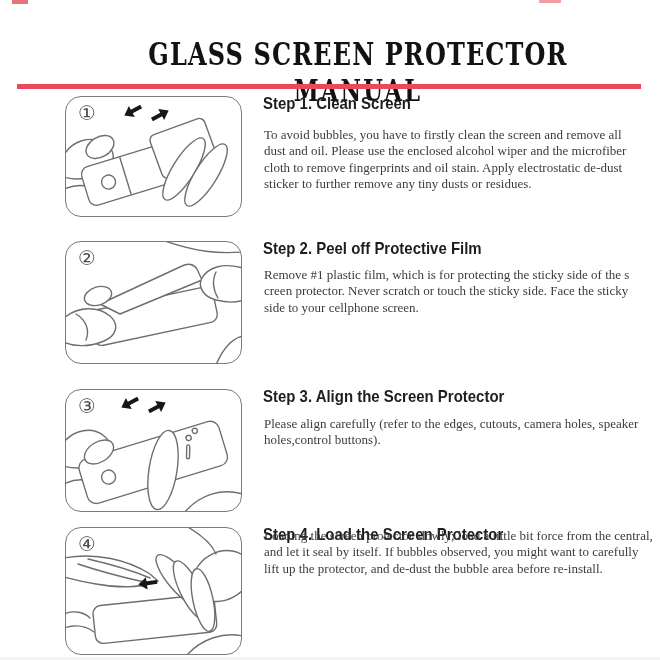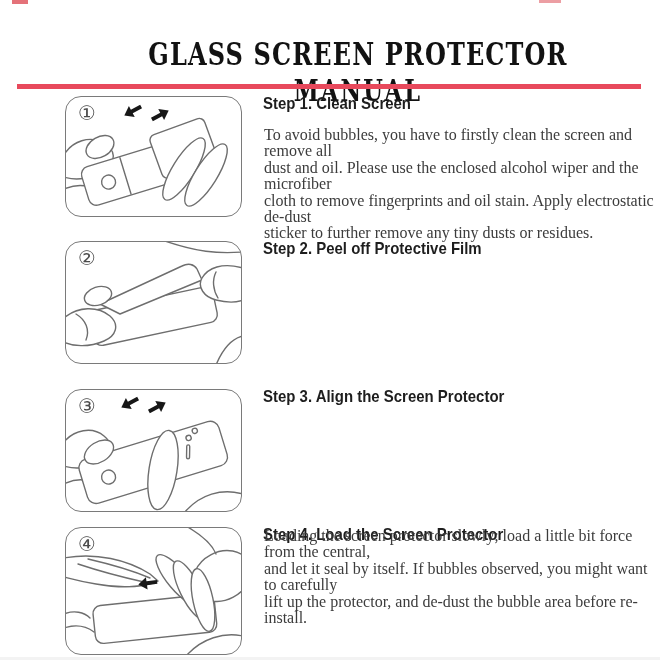--- a/index.html
+++ b/index.html
@@ -19,21 +19,21 @@
   .edge-b{position:absolute;left:0;bottom:0;width:660px;height:3px;background:#f3f3f3;}
   
   .fig{position:absolute;left:65px;width:175px;border:1.5px solid #7a7a7a;
        border-radius:16px;background:#fff;overflow:hidden;}
   .fig svg{position:absolute;left:0;top:0;width:100%;height:100%;display:block;}
   .badge{position:absolute;left:12px;top:6px;font-family:"DejaVu Sans",sans-serif;
          font-size:20px;color:#4c4c4c;line-height:1;}
   .h{position:absolute;left:263px;margin:0;font-size:17px;font-weight:bold;color:#1e1e1e;
      line-height:1.2;white-space:nowrap;transform:scaleX(0.88);transform-origin:left top;}
   .b{position:absolute;left:264px;width:392px;margin:0;
-     font-family:"Liberation Serif",serif;font-size:16px;line-height:16.4px;
+     font-family:"Liberation Serif",serif;font-size:13px;line-height:16.4px;
      color:#3c3c3c;white-space:pre-line;}
   
   .s{fill:#fff;stroke:#6e6e6e;stroke-width:1.4;stroke-linecap:round;stroke-linejoin:round;}
   .l{fill:none;stroke:#6e6e6e;stroke-width:1.4;stroke-linecap:round;}
   .a{fill:#171717;stroke:none;}
 </style>
 </head>
 <body>
 
 <div class="page">
@@ -90,20 +90,23 @@
       <ellipse class="s" cx="32" cy="54" rx="14" ry="9" transform="rotate(-18 32 54)"></ellipse>
       <g>
         <path class="s" d="M-2,76 C12,64 32,64 44,74 C54,83 50,94 38,99 C22,106 6,104 -2,100 Z"></path>
         <path class="l" d="M10,72 C20,78 24,88 20,98"></path>
       </g>
       <path class="l" d="M150,123 C158,104 168,96 177,94"></path>
     </svg>
     <div class="badge">②</div>
   </div>
   <h2 class="h" style="top:239px">Step 2. Peel off Protective Film</h2>
+  <p class="b" style="top:267px">Remove #1 plastic film, which is for protecting the sticky side of the s
+creen protector. Never scratch or touch the sticky side. Face the sticky
+side to your cellphone screen.</p>
 
   <div class="fig" style="top:389px;height:121px">
     <svg viewBox="0 0 175 121" preserveAspectRatio="none">
       <g>
         <path class="s" d="M-2,52 C8,40 26,36 38,46 C48,54 46,64 36,70 C26,78 10,80 -2,76 Z"></path>
         <path class="l" d="M-2,94 C14,86 28,90 36,100"></path>
       </g>
       <g transform="rotate(-17 85 72)">
         <rect class="s" x="14" y="50" width="146" height="46" rx="9"></rect>
         <circle class="s" cx="40" cy="74" r="7"></circle>
@@ -115,20 +118,22 @@
       <ellipse class="s" cx="33" cy="62" rx="16" ry="10" transform="rotate(-32 33 62)"></ellipse>
       <path class="l" d="M118,123 C134,104 156,98 177,104"></path>
       <g>
         <path class="a" d="M0,4.2 L10.5,4.2 L10.5,0 L19,6.2 L10.5,12.4 L10.5,8.2 L0,8.2 Z" transform="translate(80,16) rotate(-28)"></path>
         <path class="a" d="M0,4.2 L10.5,4.2 L10.5,0 L19,6.2 L10.5,12.4 L10.5,8.2 L0,8.2 Z" transform="translate(75,14) rotate(152)"></path>
       </g>
     </svg>
     <div class="badge">③</div>
   </div>
   <h2 class="h" style="top:387px">Step 3. Align the Screen Protector</h2>
+  <p class="b" style="top:416px">Please align carefully (refer to the edges, cutouts, camera holes, speaker
+holes,control buttons).</p>
 
   <div class="fig" style="top:527px;height:126px">
     <svg viewBox="0 0 175 126" preserveAspectRatio="none">
       <g transform="rotate(-6 88 92)">
         <rect class="s" x="28" y="72" width="122" height="38" rx="8"></rect>
       </g>
       <g>
         <path class="s" d="M-2,30 C30,24 62,32 84,46 L92,53 C76,60 52,60 30,56 C12,53 2,50 -2,49 Z"></path>
         <path class="l" d="M22,31 C48,37 70,44 84,50"></path>
         <path class="l" d="M12,36 C36,44 60,50 78,54"></path>

